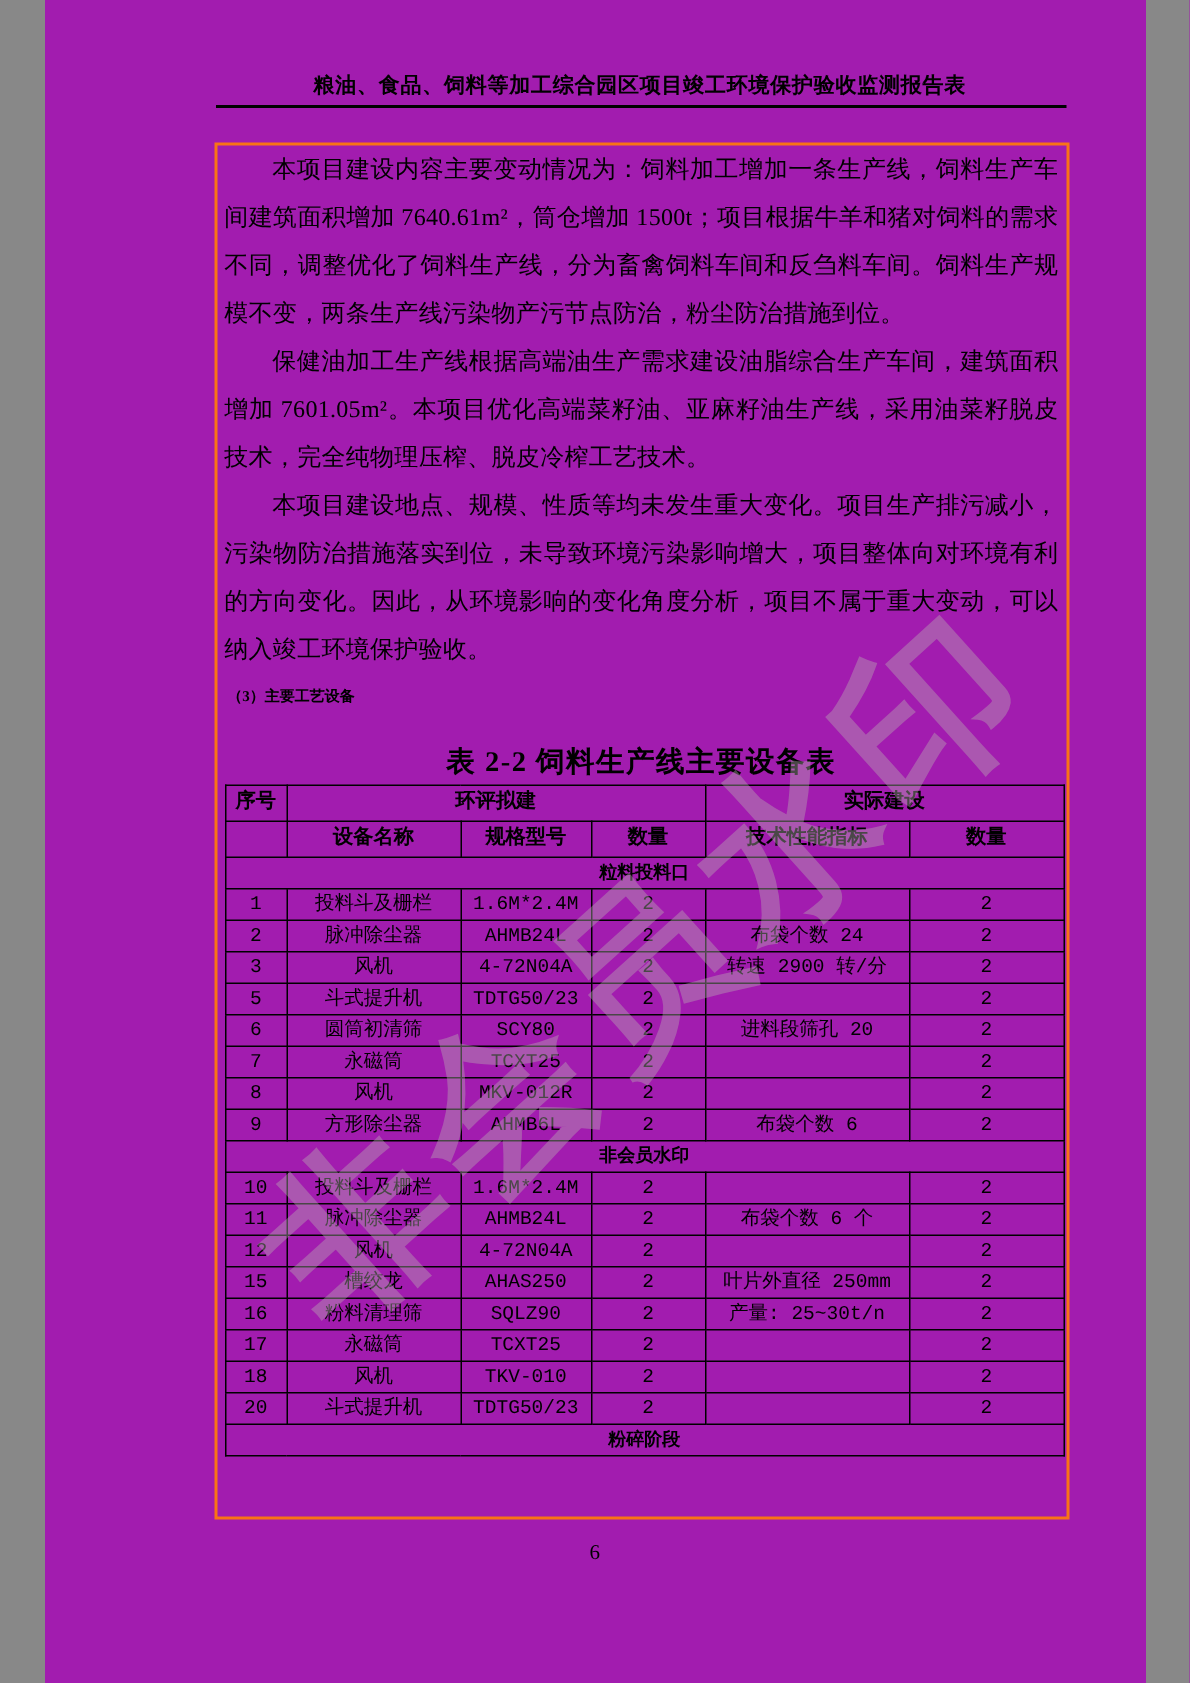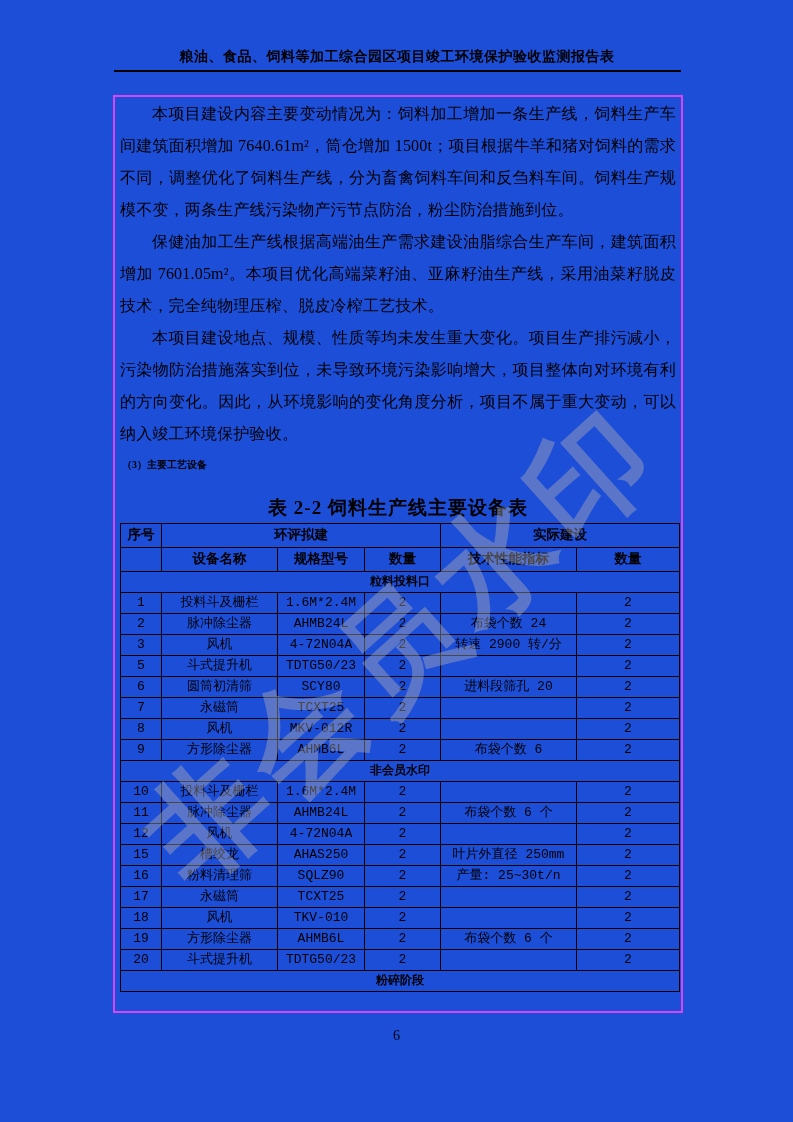--- a/index.html
+++ b/index.html
@@ -1,22 +1,22 @@
 <!DOCTYPE html>
 <html><head>
 <meta charset="utf-8">
 <style>
   html, body { margin: 0; padding: 0; }
   body { background: #888; }
   .page {
     position: relative;
-    width: 793px;
+    width: 734px;
     height: 1122px;
     margin: 0 auto;
-    background: #1d4ed8;
+    background: #a21caf;
     overflow: hidden;
     font-family: "Liberation Serif", serif;
     color: #000;
   }
   
   .doc-header {
     position: absolute;
     top: 48px; left: 113px; width: 568px;
     text-align: center;
     font-size: 14px;
@@ -43,21 +43,21 @@
     white-space: nowrap;
     z-index: 5;
     pointer-events: none;
     font-family: "Liberation Sans", sans-serif;
   }
   
   .content-box {
     position: absolute;
     left: 113px; top: 95px;
     width: 570px; height: 918px;
-    border: 2px solid #d946ef;
+    border: 2px solid #f97316;
     box-sizing: border-box;
     padding: 1px 5px 0 5px;
     z-index: 2;
   }
   .para {
     margin: 0;
     font-size: 16px;
     line-height: 32px;
     text-align: justify;
     text-indent: 2em;
@@ -277,28 +277,20 @@
           </tr>
           <tr>
             <td>18</td>
             <td>风机</td>
             <td>TKV-010</td>
             <td>2</td>
             <td></td>
             <td>2</td>
           </tr>
           <tr>
-            <td>19</td>
-            <td>方形除尘器</td>
-            <td>AHMB6L</td>
-            <td>2</td>
-            <td>布袋个数 6 个</td>
-            <td>2</td>
-          </tr>
-          <tr>
             <td>20</td>
             <td>斗式提升机</td>
             <td>TDTG50/23</td>
             <td>2</td>
             <td></td>
             <td>2</td>
           </tr>
           <tr class="section-row">
             <td colspan="6">粉碎阶段</td>
           </tr>

